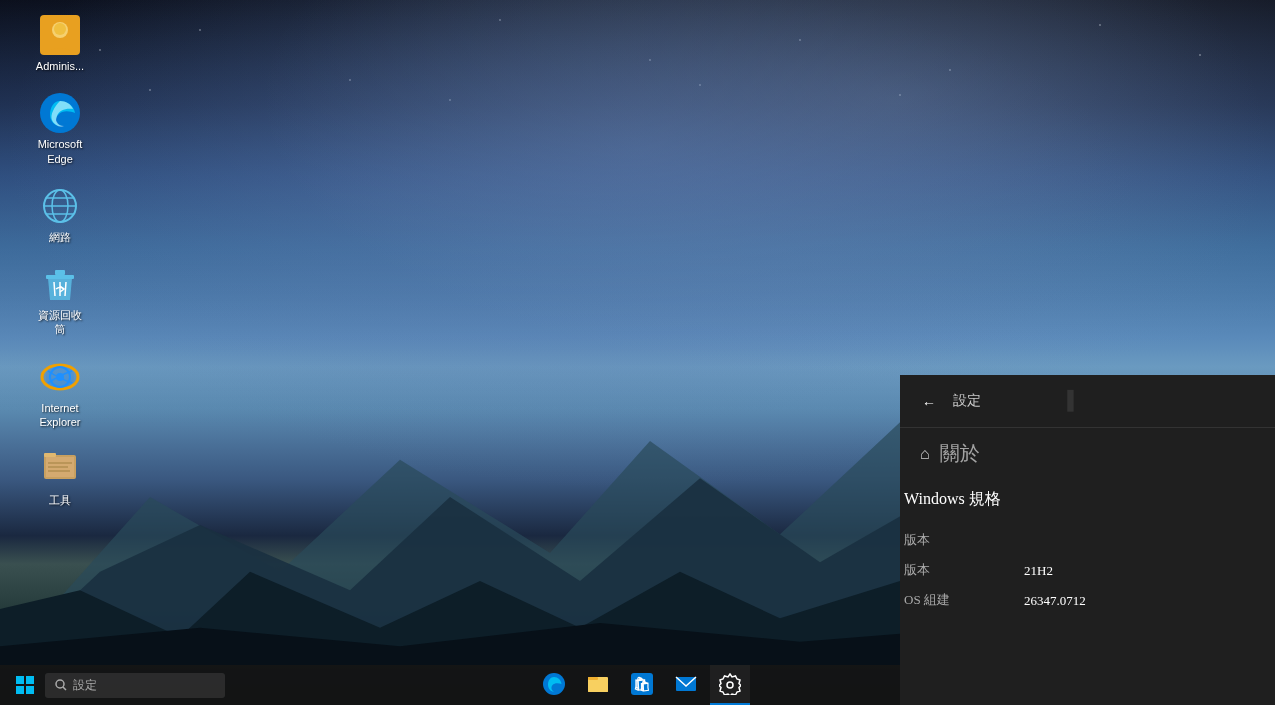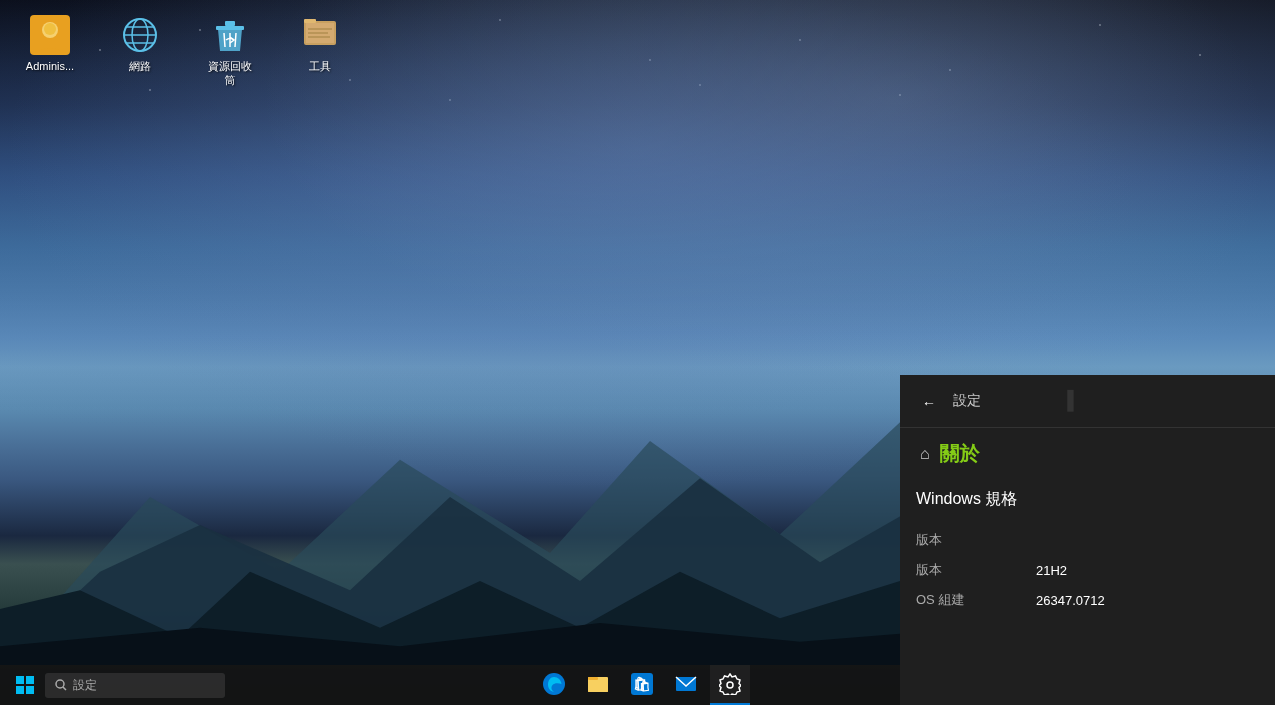--- a/index.html
+++ b/index.html
@@ -45,22 +45,23 @@
       width: 100%; height: 70%;
       background: radial-gradient(ellipse at 50% 30%, rgba(100,130,180,0.4) 0%, transparent 70%),
                   radial-gradient(ellipse at 70% 20%, rgba(150,170,200,0.3) 0%, transparent 50%),
                   radial-gradient(ellipse at 30% 40%, rgba(80,110,160,0.3) 0%, transparent 60%);
     }
 
     
     .desktop-icons {
       position: absolute;
       top: 10px;
-      left: 10px;
-      display: flex;
+      left: 20px;
+      display: flex;
+      flex-direction: column;
       gap: 10px;
       justify-content: center;
     }
 
     .desktop-icon {
       display: flex;
       flex-direction: column;
       align-items: center;
       width: 80px;
       padding: 5px;
@@ -227,40 +228,41 @@
       background: #1f1f1f;
     }
 
     .settings-home-icon {
       font-size: 16px;
       color: #ccc;
     }
 
     .settings-section-label {
       font-size: 20px;
-      font-weight: 700;
-      color: #84cc16;
+      font-weight: 400;
+      color: #a3a3a3;
     }
 
     .settings-content {
-      padding: 10px 16px;
+      padding: 10px 4px;
       flex: 1;
       overflow: hidden;
+      font-family: Liberation Serif, serif;
     }
 
     .settings-group-title {
       font-size: 16px;
       color: white;
       margin-bottom: 15px;
       font-weight: 400;
     }
 
     .settings-row {
       display: flex;
-      align-items: center;
+      align-items: flex-end;
       padding: 6px 0;
     }
 
     .settings-label {
       color: #aaa;
       font-size: 13px;
       width: 120px;
       flex-shrink: 0;
     }
 
@@ -344,20 +346,31 @@
         <svg width="40" height="40" viewBox="0 0 40 40">
           <rect width="40" height="40" rx="4" fill="#e8a020"></rect>
           <circle cx="20" cy="15" r="8" fill="#f5d070"></circle>
           <path d="M6 38 Q20 28 34 38" fill="#e8a020"></path>
           <circle cx="20" cy="14" r="6" fill="#f0c040"></circle>
         </svg>
       </div>
       <span class="icon-label">Adminis...</span>
     </div>
 
+    <div class="desktop-icon">
+      <div class="icon-img">
+        <svg width="40" height="40" viewBox="0 0 40 40">
+          <circle cx="20" cy="20" r="20" fill="#0078d4"></circle>
+          <path d="M20 8 C28 8 34 13 35 20 C30 18 22 17 18 22 C14 26 16 32 22 33 C16 34 10 29 10 22 C10 14 14 8 20 8Z" fill="#00bcf2"></path>
+          <path d="M20 8 C26 8 31 11 33 16 C26 15 19 17 17 23 C15 28 18 33 24 33 C20 35 14 32 12 27 C10 22 14 14 20 8Z" fill="white" opacity="0.5"></path>
+          <ellipse cx="24" cy="27" rx="8" ry="4" fill="#0078d4" opacity="0.7"></ellipse>
+        </svg>
+      </div>
+      <span class="icon-label">Microsoft<br>Edge</span>
+    </div>
 
 
     <div class="desktop-icon">
       <div class="icon-img">
         <svg width="40" height="40" viewBox="0 0 40 40">
           <circle cx="20" cy="20" r="16" fill="none" stroke="#5bc0e8" stroke-width="2"></circle>
           <ellipse cx="20" cy="20" rx="8" ry="16" fill="none" stroke="#5bc0e8" stroke-width="1.5"></ellipse>
           <line x1="4" y1="20" x2="36" y2="20" stroke="#5bc0e8" stroke-width="1.5"></line>
           <line x1="6" y1="12" x2="34" y2="12" stroke="#5bc0e8" stroke-width="1.5"></line>
           <line x1="6" y1="28" x2="34" y2="28" stroke="#5bc0e8" stroke-width="1.5"></line>
@@ -374,20 +387,33 @@
           <rect x="15" y="6" width="10" height="5" rx="1" fill="#5bc0e8"></rect>
           <path d="M14 18 L15 32 M20 18 L20 32 M26 18 L25 32" stroke="white" stroke-width="1.5" fill="none"></path>
 
           <path d="M16 25 A6 6 0 0 1 24 25" stroke="white" stroke-width="1.5" fill="none"></path>
           <path d="M20 22 L24 25 L20 28" stroke="white" stroke-width="1.5" fill="none"></path>
         </svg>
       </div>
       <span class="icon-label">資源回收<br>筒</span>
     </div>
 
+    <div class="desktop-icon">
+      <div class="icon-img">
+        <svg width="40" height="40" viewBox="0 0 40 40">
+          <circle cx="20" cy="20" r="14" fill="#1e90ff" opacity="0.3"></circle>
+          <ellipse cx="20" cy="20" rx="18" ry="12" fill="none" stroke="#f0a000" stroke-width="3"></ellipse>
+          <circle cx="20" cy="20" r="10" fill="none" stroke="#1e90ff" stroke-width="2"></circle>
+          <path d="M8 26 Q20 18 32 14" stroke="#1e90ff" stroke-width="1.5" fill="none"></path>
+          <path d="M8 14 Q20 22 32 26" stroke="#1e90ff" stroke-width="1.5" fill="none"></path>
+          <circle cx="20" cy="20" r="4" fill="#1e90ff"></circle>
+        </svg>
+      </div>
+      <span class="icon-label">Internet<br>Explorer</span>
+    </div>
 
     <div class="desktop-icon">
       <div class="icon-img">
         <svg width="40" height="40" viewBox="0 0 40 40">
           <rect x="4" y="6" width="32" height="24" rx="2" fill="#c8a060"></rect>
           <rect x="6" y="8" width="28" height="20" fill="#d4aa70"></rect>
 
           <rect x="4" y="4" width="12" height="4" rx="1" fill="#e0b870"></rect>
 
           <line x1="8" y1="14" x2="32" y2="14" stroke="#a08040" stroke-width="1"></line>

